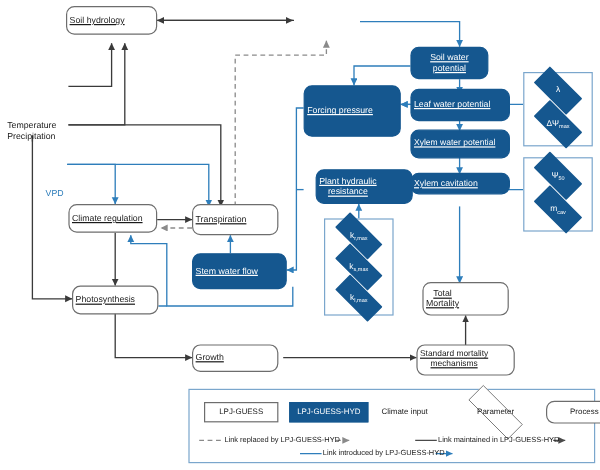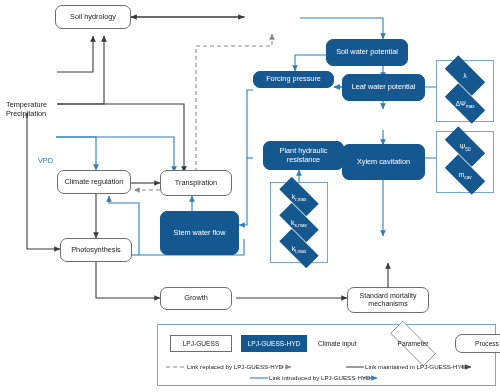--- a/index.html
+++ b/index.html
@@ -24,25 +24,25 @@
     top: 0;
     width: 500px;
     height: 392px;
   }
   
   .node {
     position: absolute;
     box-sizing: border-box;
     display: flex;
     align-items: center;
-    justify-content: center;
     text-align: center;
     line-height: 1.12;
     border-radius: 7px;
     z-index: 5;
+    text-decoration: underline;
   }
   .node.std {
     background: #ffffff;
     border: 1px solid #6d6d6d;
     color: #1a1a1a;
   }
   .node.hyd {
     background: #15578f;
     border: 1px solid #15578f;
     color: #ffffff;
@@ -247,62 +247,69 @@
 
       <path d="M132,255 L139,255" stroke="#2e7ebb"></path>
     </g>
   </svg>
 
   <div class="node std" style="left:55px; top:5px; width:76px; height:24px; font-size:7.3px;">
     <span class="node-label">Soil hydrology</span>
   </div>
 
 
-  <div class="node hyd" style="left:326px; top:39px; width:82px; height:27px; font-size:7.3px;">
+  <div class="node hyd" style="left:342px; top:39px; width:65px; height:27px; font-size:7.3px;">
     <span class="node-label">Soil water potential</span>
   </div>
 
-  <div class="node hyd" style="left:253px; top:71px; width:81px; height:17px; font-size:7.3px;">
+  <div class="node hyd" style="left:253px; top:71px; width:81px; height:43px; font-size:7.3px;">
     <span class="node-label">Forcing pressure</span>
   </div>
 
   <div class="node hyd" style="left:342px; top:74px; width:83px; height:27px; font-size:7.3px;">
     <span class="node-label">Leaf water potential</span>
   </div>
 
+  <div class="node hyd" style="left:342px; top:108px; width:83px; height:24px; font-size:7.1px;">
+    <span class="node-label">Xylem water potential</span>
+  </div>
 
   <div class="node hyd" style="left:263px; top:141px; width:81px; height:29px; font-size:7.3px;">
     <span class="node-label">Plant hydraulic
 resistance</span>
   </div>
 
-  <div class="node hyd" style="left:342px; top:144px; width:83px; height:36px; font-size:7.3px;">
+  <div class="node hyd" style="left:342px; top:144px; width:83px; height:18px; font-size:7.3px;">
     <span class="node-label">Xylem cavitation</span>
   </div>
 
   <div class="node std" style="left:57px; top:170px; width:74px; height:24px; font-size:7.3px;">
     <span class="node-label">Climate regulation</span>
   </div>
 
   <div class="node std" style="left:160px; top:170px; width:72px; height:26px; font-size:7.3px;">
     <span class="node-label">Transpiration</span>
   </div>
 
-  <div class="node hyd" style="left:160px; top:211px; width:79px; height:44px; font-size:7.3px;">
+  <div class="node hyd" style="left:160px; top:211px; width:79px; height:30px; font-size:7.3px;">
     <span class="node-label">Stem water flow</span>
   </div>
 
   <div class="node std" style="left:60px; top:238px; width:72px; height:24px; font-size:7.3px;">
     <span class="node-label">Photosynthesis</span>
   </div>
 
   <div class="node std" style="left:160px; top:287px; width:72px; height:23px; font-size:7.3px;">
     <span class="node-label">Growth</span>
   </div>
 
+  <div class="node std" style="left:352px; top:235px; width:72px; height:28px; font-size:7.3px;">
+    <span class="node-label">Total
+Mortality</span>
+  </div>
 
   <div class="node std" style="left:347px; top:287px; width:82px; height:26px; font-size:7.0px;">
     <span class="node-label">Standard mortality
 mechanisms</span>
   </div>
 
   <div class="climate" style="left:6px; top:68px;margin-top:41px;">
     <span>Precipitation</span>
   </div>
   <div class="climate" style="left:6px; top:100px;">

